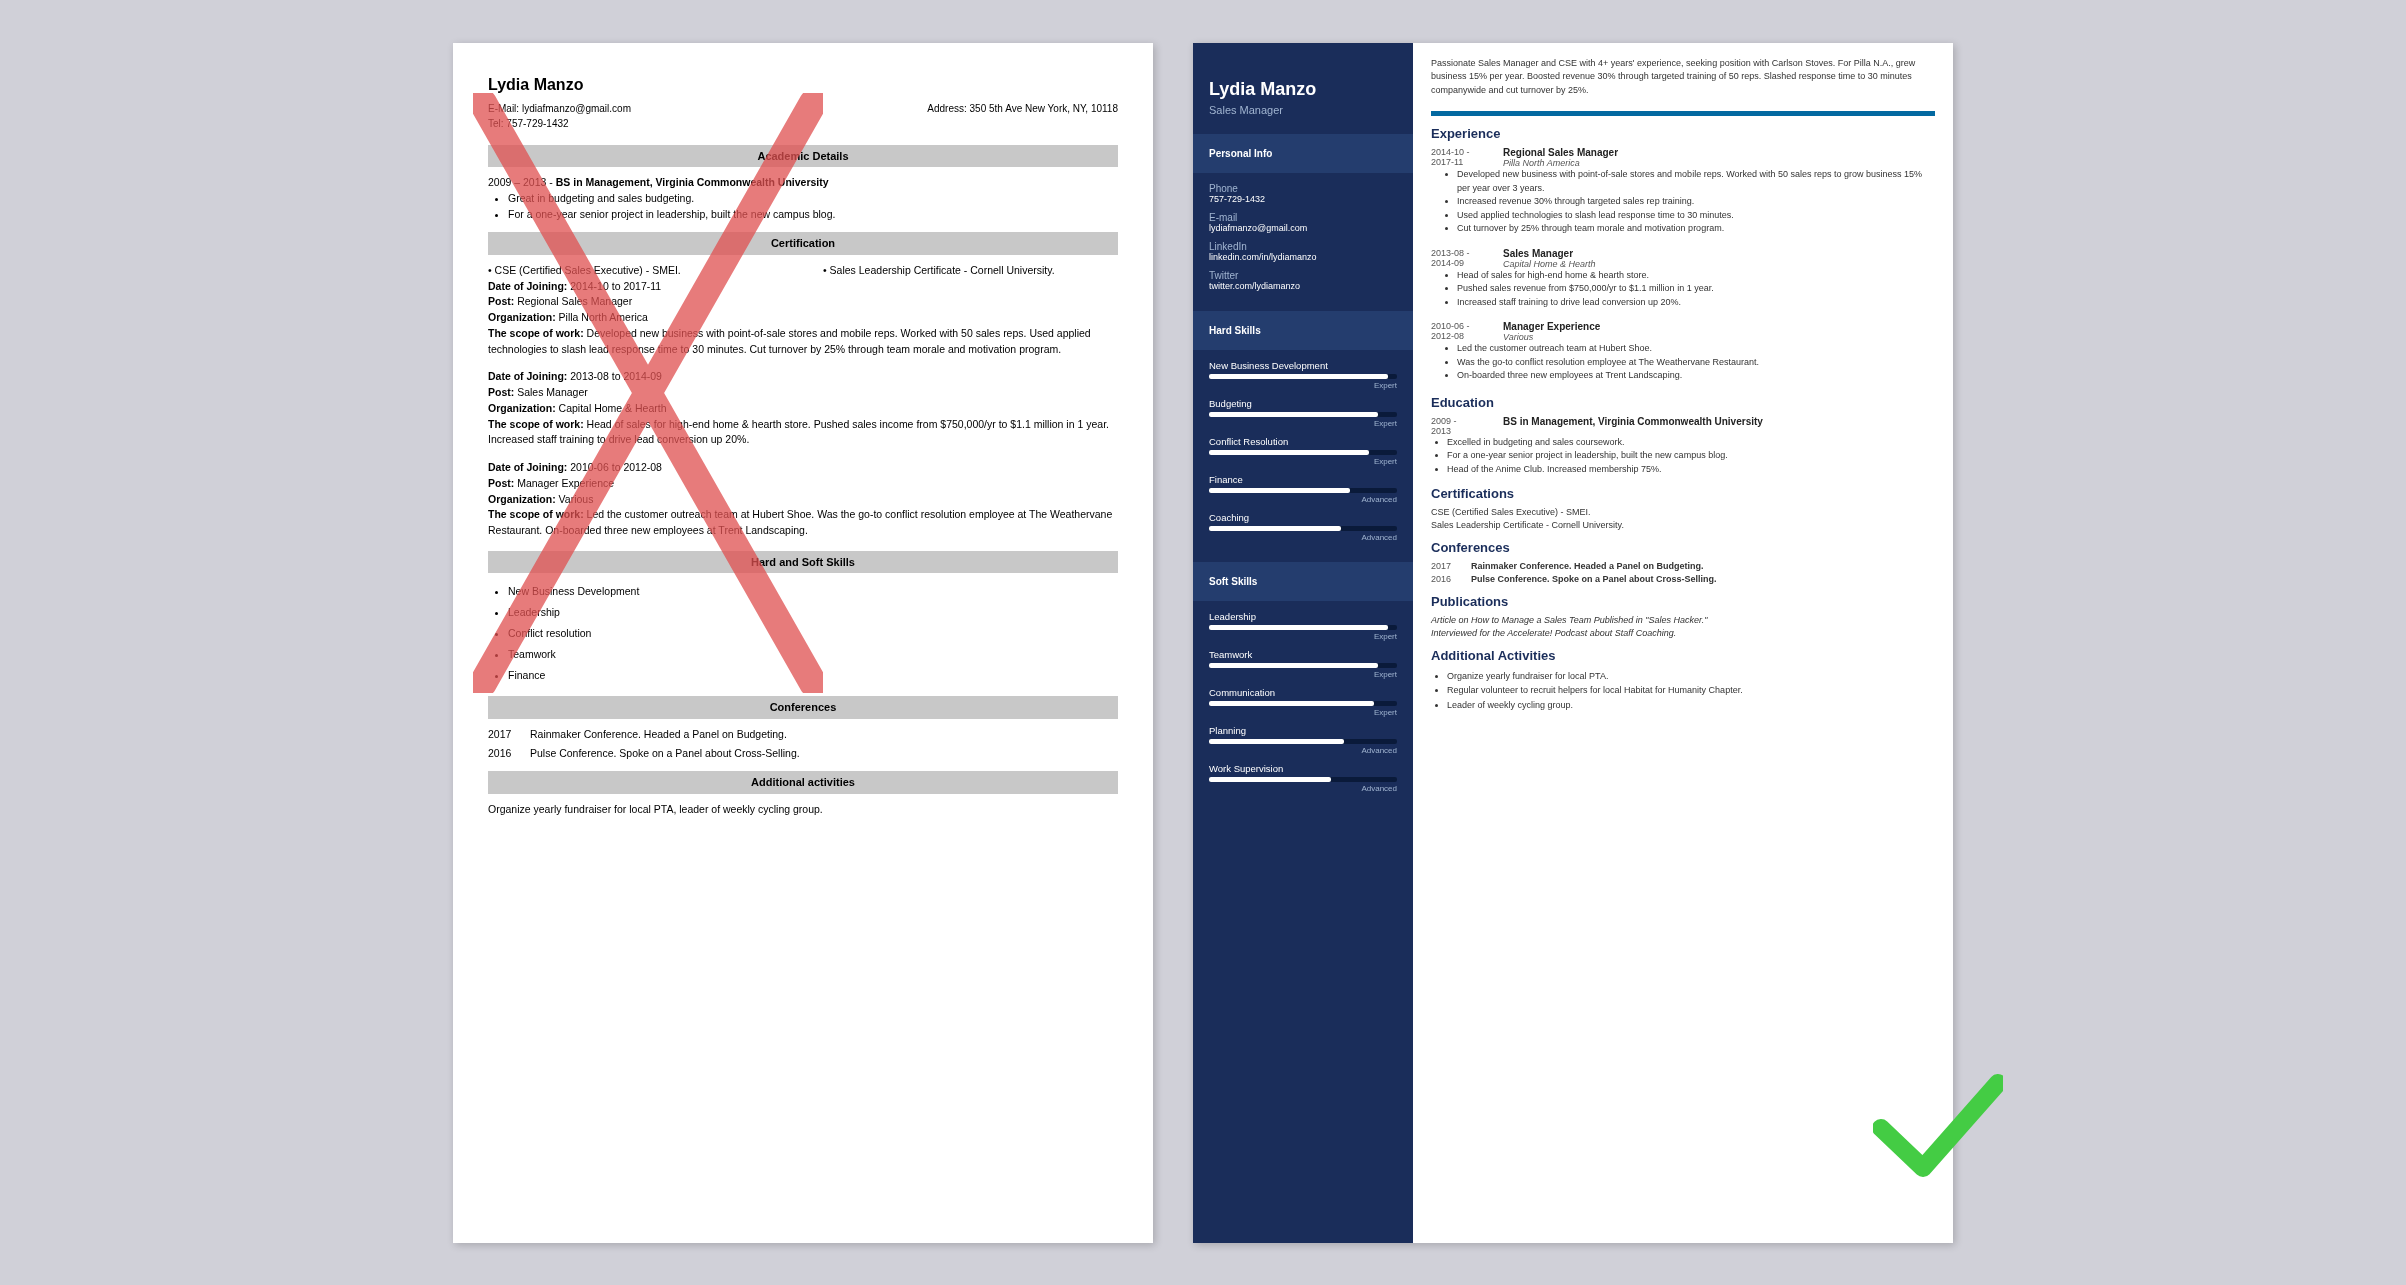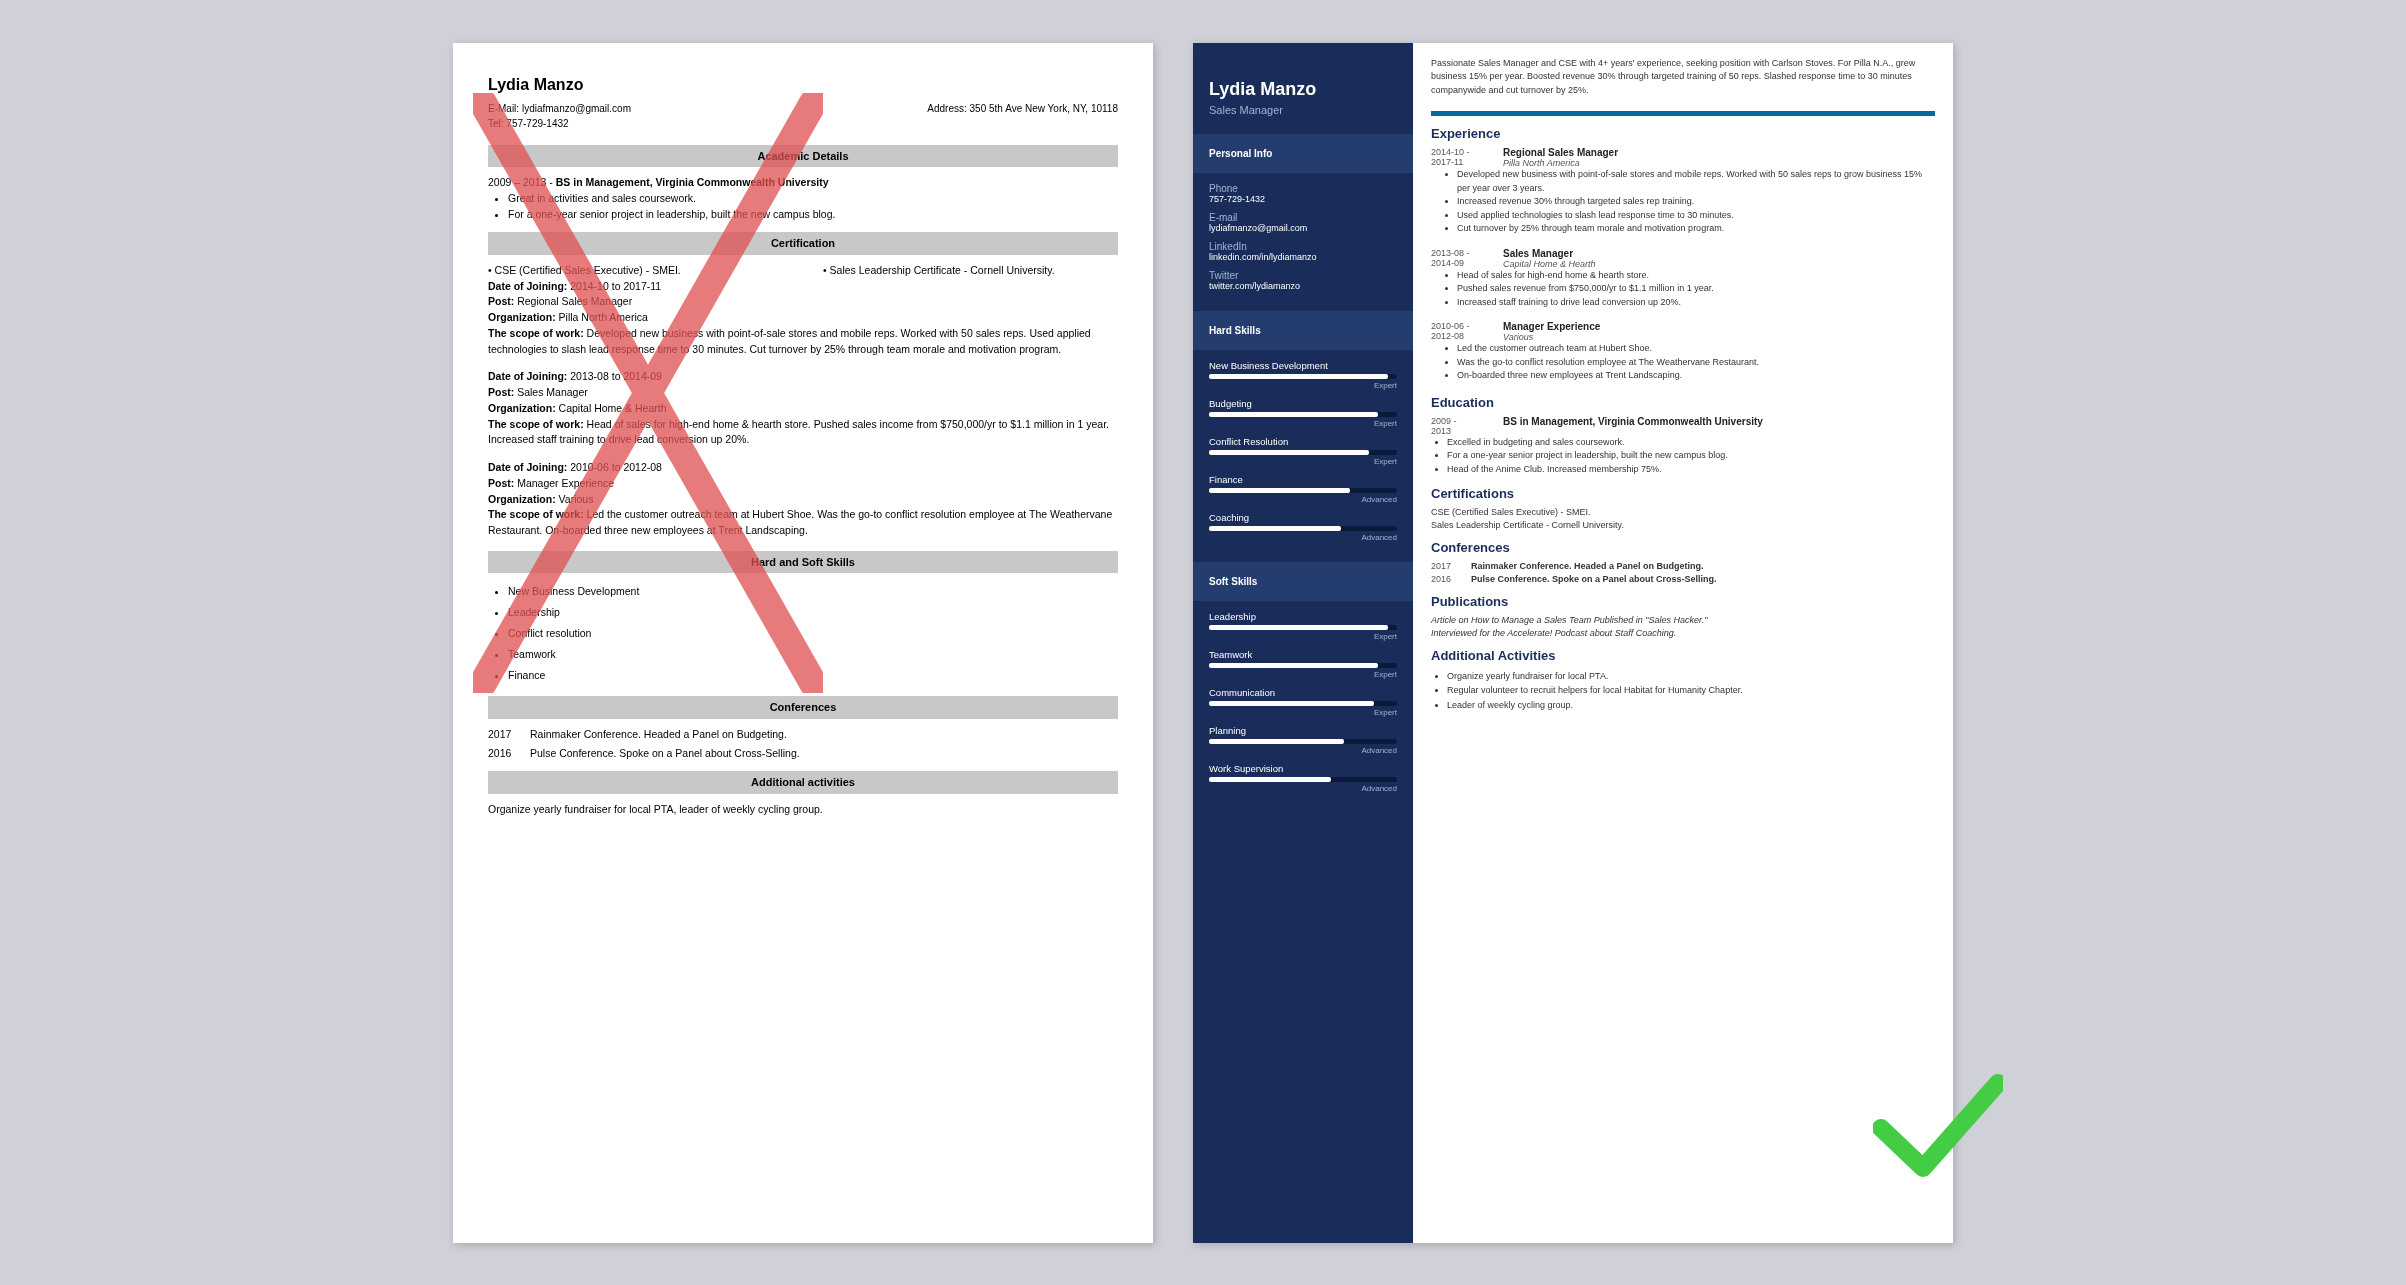--- a/index.html
+++ b/index.html
@@ -334,21 +334,21 @@
       <span>Address:</span>
       <span>350 5th Ave New York, NY, 10118</span>
     </span>
   </div>
 
   <div class="section-header">Academic Details</div>
   <div class="education-entry">
     <span>2009 – 2013 -</span>
     <span class="degree">BS in Management, Virginia Commonwealth University</span>
     <ul>
-      <li>Great in activities and sales coursework.</li>
+      <li>Great in budgeting and sales budgeting.</li>
       <li>For a one-year senior project in leadership, built the new campus blog.</li>
     </ul>
   </div>
 
   <div class="section-header">Certification</div>
   <div class="cert-row">
     <div>• <span>CSE (Certified Sales Executive) - SMEI.</span></div>
     <div>• <span>Sales Leadership Certificate - Cornell University.</span></div>
   </div>
 

